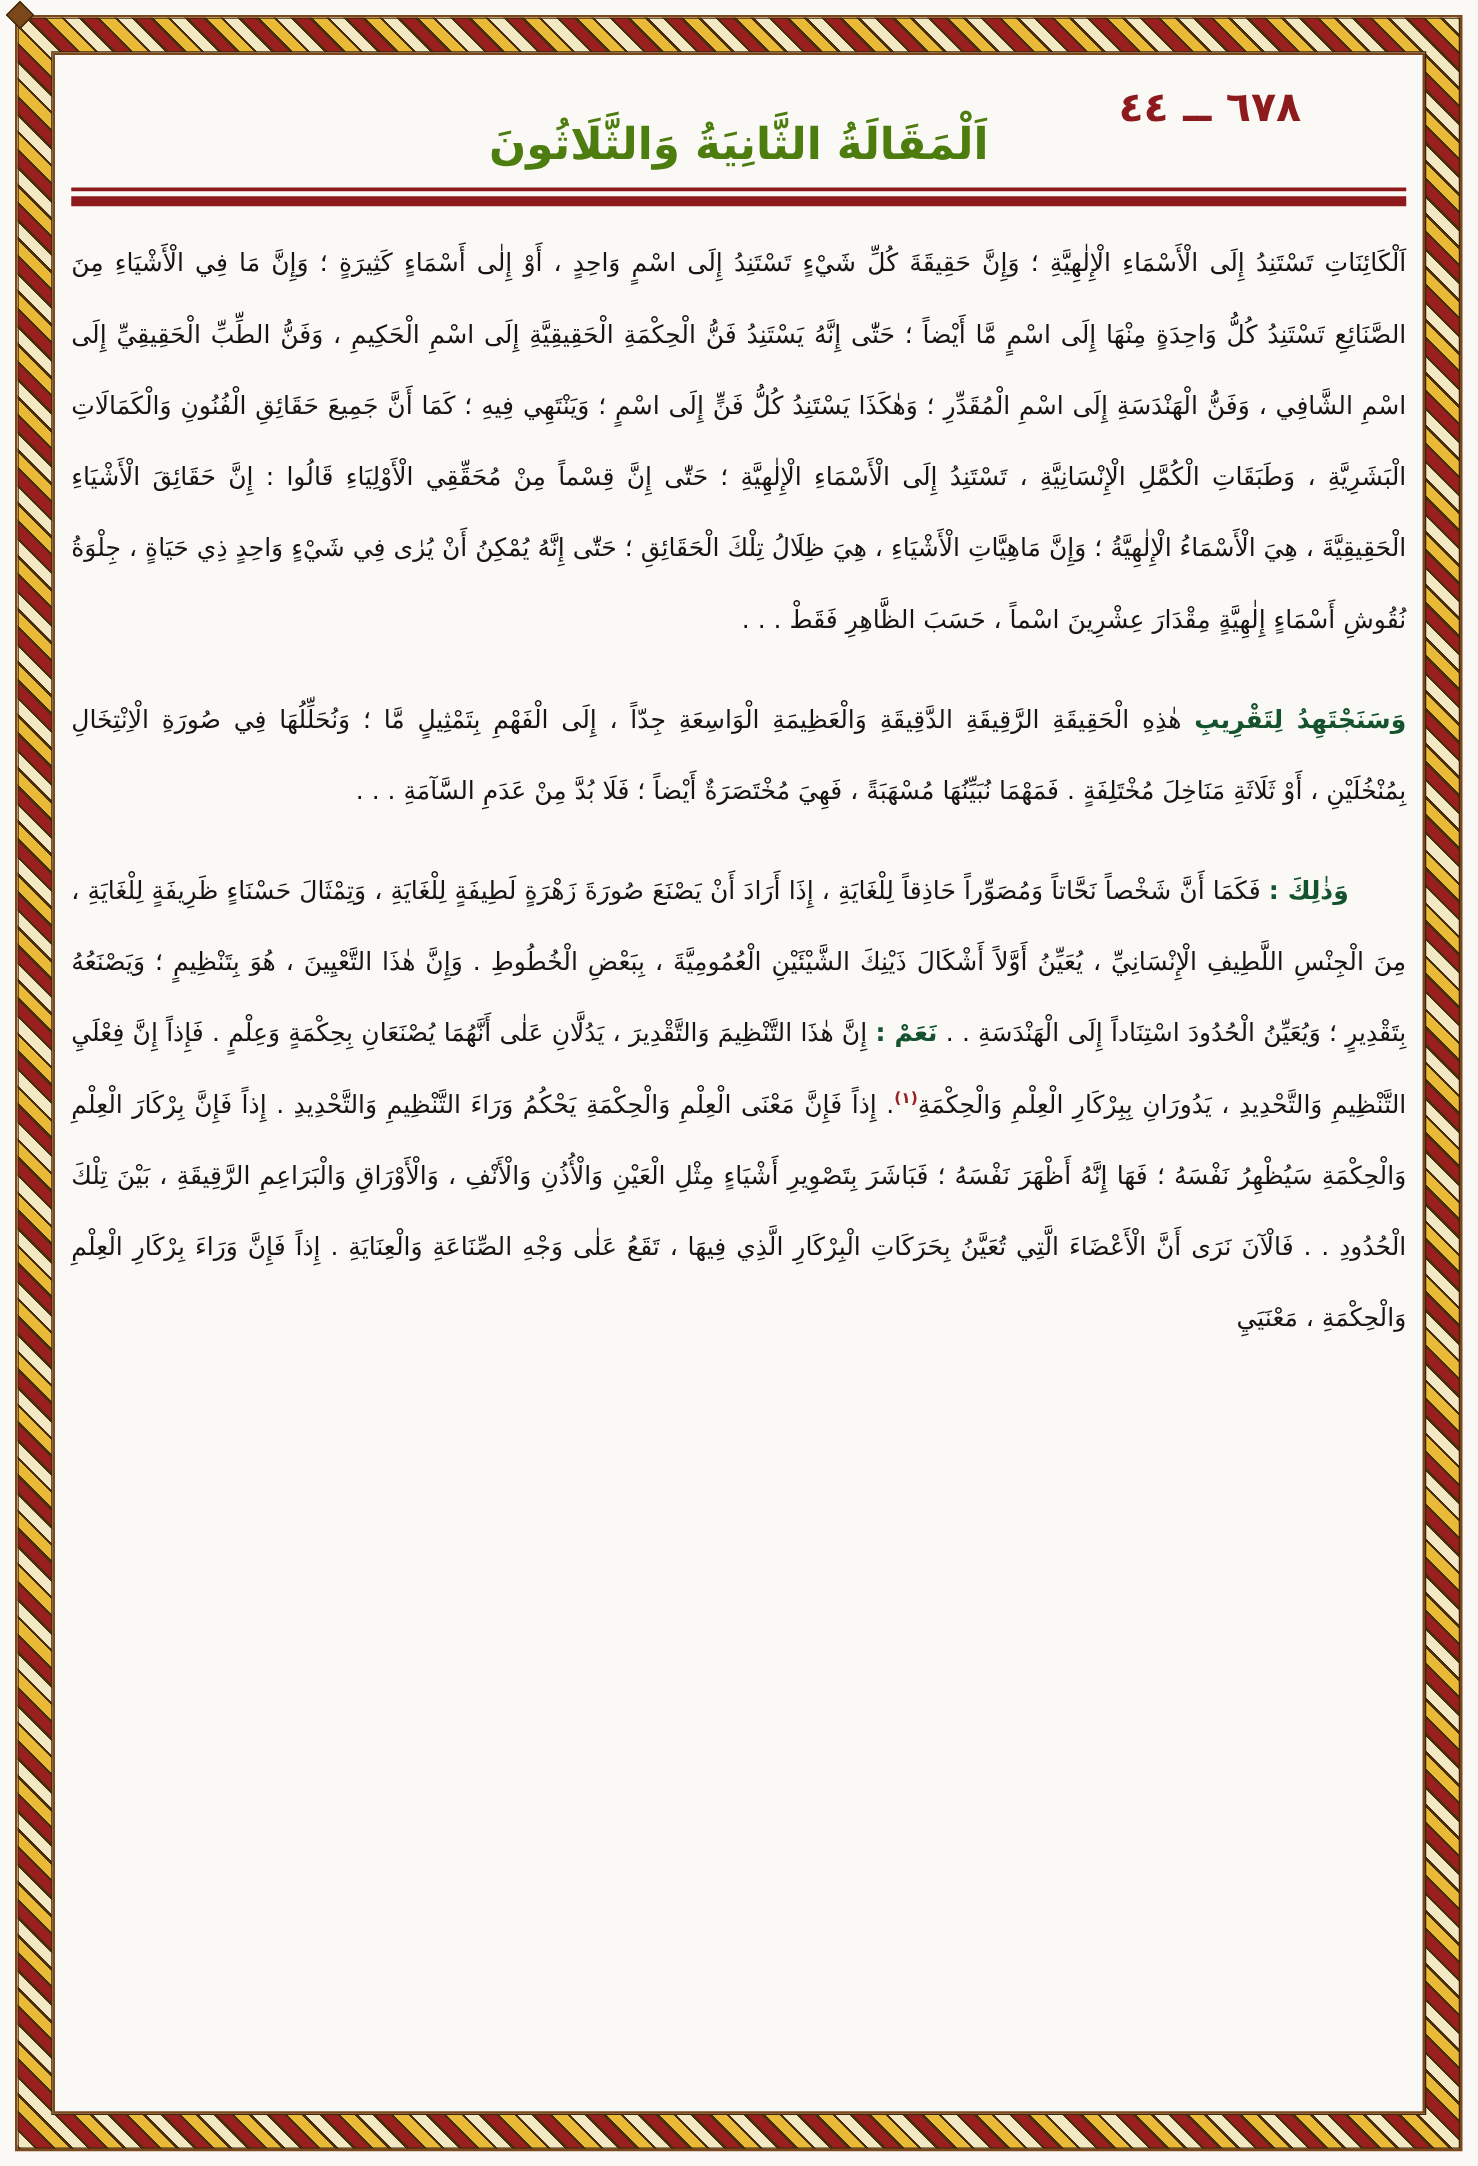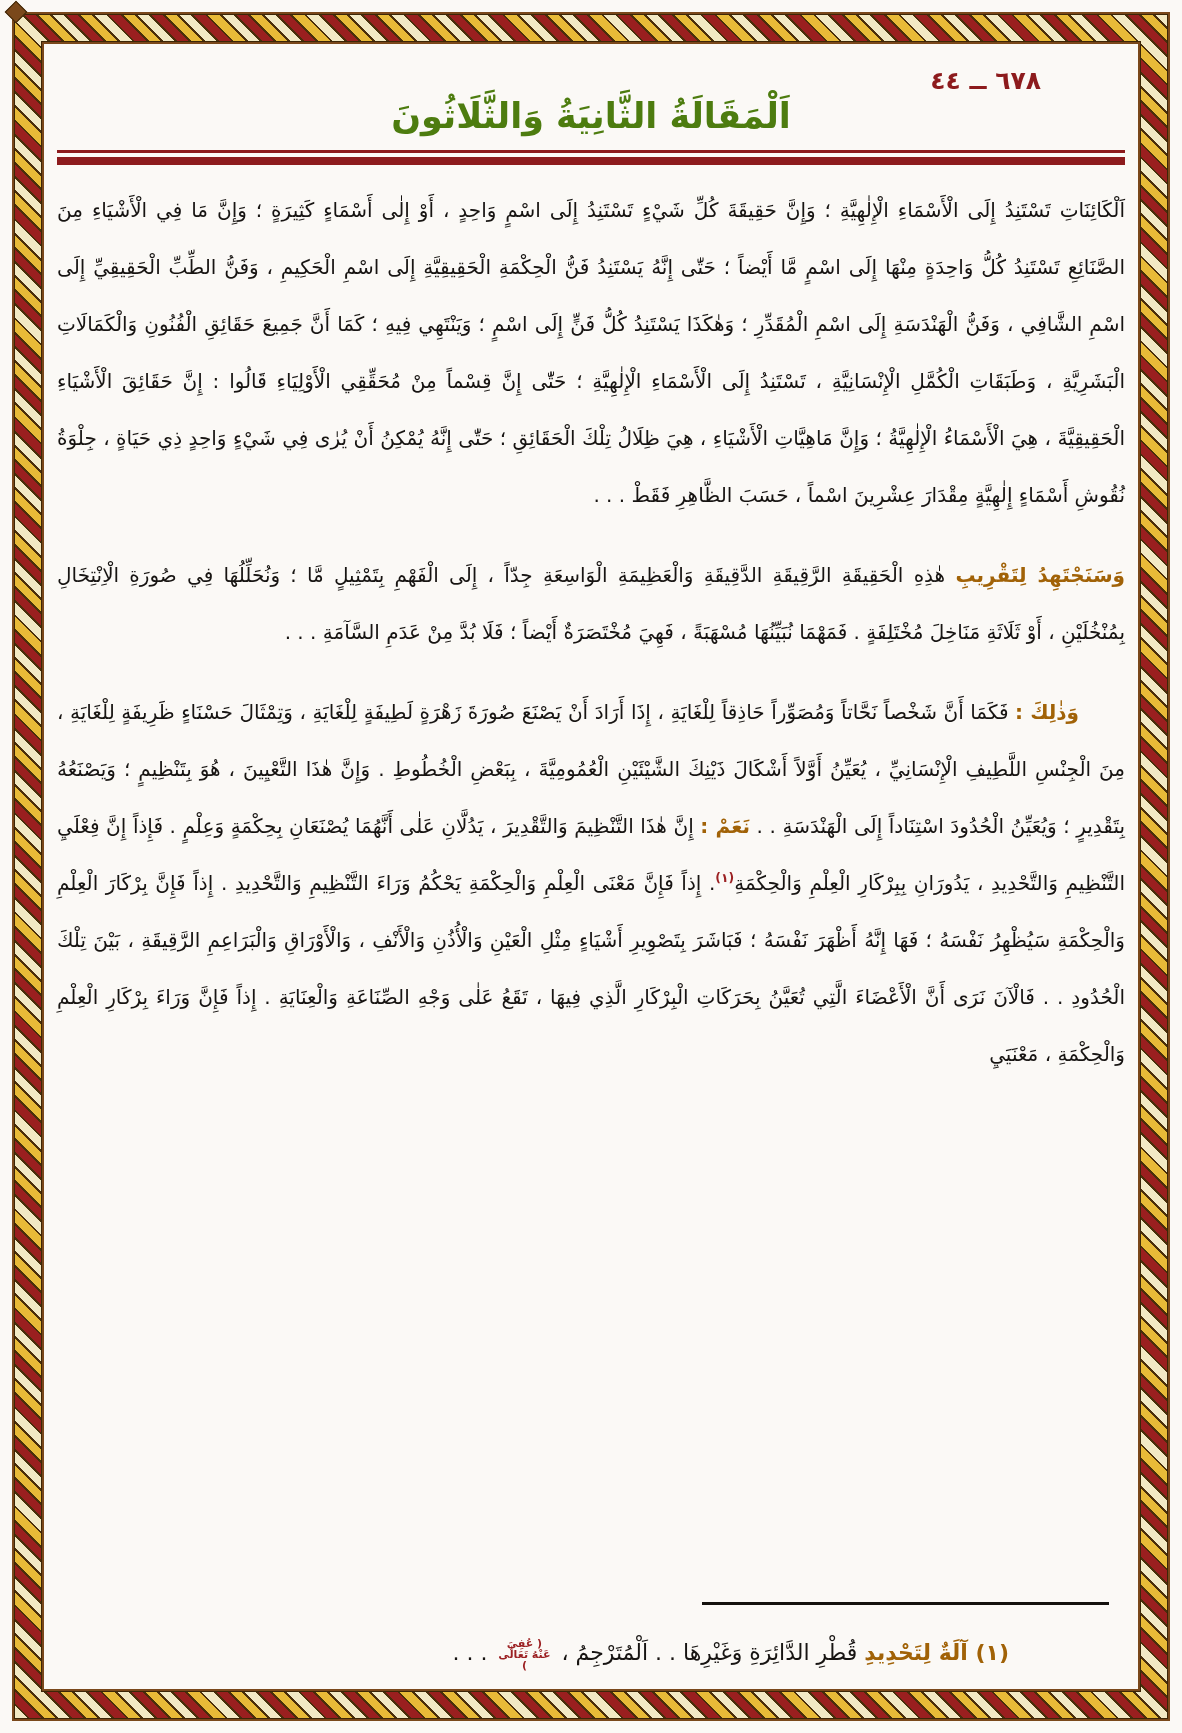--- a/index.html
+++ b/index.html
@@ -50,38 +50,38 @@
   .header{position:relative;height:102px;}
   .title{
     position:absolute;left:0;right:0;bottom:14px;
     text-align:center;
     font-size:35px;font-weight:bold;
     color:#4d7c0f;
     letter-spacing:1px;
   }
   .page-num{
     position:absolute;right:84px;top:18px;
-    font-size:25px;font-weight:bold;
+    font-size:33px;font-weight:bold;
     color:#8d1b1d;
     direction:rtl;
   }
   .rule-thin{height:3px;background:#8d1b1d;}
   .rule-thick{height:8px;background:#8d1b1d;margin-top:4px;}
   
   .body-text{
     margin-top:17px;
     font-size:20px;
     line-height:57px;
     text-align:justify;
     text-justify:inter-word;
   }
   .body-text p{margin:0;}
   .body-text p.spaced{margin-top:23px;}
   .body-text p.indent{text-indent:46px;}
-  .red{color:#a16207;font-weight:bold;}
+  .red{color:#14532d;font-weight:bold;}
   .fn-mark{
     color:#9c2123;font-weight:bold;
     font-size:0.62em;
     vertical-align:super;
     line-height:0;
   }
   
   .footnote{
     position:absolute;left:0;right:0;bottom:22px;
   }
@@ -132,19 +132,15 @@
     <div class="body-text">
 
       <p><span>اَلْكَائِنَاتِ تَسْتَنِدُ إِلَى الْأَسْمَاءِ الْإِلٰهِيَّةِ ؛ وَإِنَّ حَقِيقَةَ كُلِّ شَيْءٍ تَسْتَنِدُ إِلَى اسْمٍ وَاحِدٍ ، أَوْ إِلٰى أَسْمَاءٍ كَثِيرَةٍ ؛ وَإِنَّ مَا فِي الْأَشْيَاءِ مِنَ الصَّنَائِعِ تَسْتَنِدُ كُلُّ وَاحِدَةٍ مِنْهَا إِلَى اسْمٍ مَّا أَيْضاً ؛ حَتّٰى إِنَّهُ يَسْتَنِدُ فَنُّ الْحِكْمَةِ الْحَقِيقِيَّةِ إِلَى اسْمِ الْحَكِيمِ ، وَفَنُّ الطِّبِّ الْحَقِيقِيِّ إِلَى اسْمِ الشَّافِي ، وَفَنُّ الْهَنْدَسَةِ إِلَى اسْمِ الْمُقَدِّرِ ؛ وَهٰكَذَا يَسْتَنِدُ كُلُّ فَنٍّ إِلَى اسْمٍ ؛ وَيَنْتَهِي فِيهِ ؛ كَمَا أَنَّ جَمِيعَ حَقَائِقِ الْفُنُونِ وَالْكَمَالَاتِ الْبَشَرِيَّةِ ، وَطَبَقَاتِ الْكُمَّلِ الْإِنْسَانِيَّةِ ، تَسْتَنِدُ إِلَى الْأَسْمَاءِ الْإِلٰهِيَّةِ ؛ حَتّٰى إِنَّ قِسْماً مِنْ مُحَقِّقِي الْأَوْلِيَاءِ قَالُوا : إِنَّ حَقَائِقَ الْأَشْيَاءِ الْحَقِيقِيَّةَ ، هِيَ الْأَسْمَاءُ الْإِلٰهِيَّةُ ؛ وَإِنَّ مَاهِيَّاتِ الْأَشْيَاءِ ، هِيَ ظِلَالُ تِلْكَ الْحَقَائِقِ ؛ حَتّٰى إِنَّهُ يُمْكِنُ أَنْ يُرٰى فِي شَيْءٍ وَاحِدٍ ذِي حَيَاةٍ ، جِلْوَةُ نُقُوشِ أَسْمَاءٍ إِلٰهِيَّةٍ مِقْدَارَ عِشْرِينَ اسْماً ، حَسَبَ الظَّاهِرِ فَقَطْ . . .</span></p>
 
       <p class="spaced"><span class="red">وَسَنَجْتَهِدُ لِتَقْرِيبِ</span><span> هٰذِهِ الْحَقِيقَةِ الرَّقِيقَةِ الدَّقِيقَةِ وَالْعَظِيمَةِ الْوَاسِعَةِ جِدّاً ، إِلَى الْفَهْمِ بِتَمْثِيلٍ مَّا ؛ وَنُحَلِّلُهَا فِي صُورَةِ الْاِنْتِخَالِ بِمُنْخُلَيْنِ ، أَوْ ثَلَاثَةِ مَنَاخِلَ مُخْتَلِفَةٍ . فَمَهْمَا نُبَيِّنُهَا مُسْهَبَةً ، فَهِيَ مُخْتَصَرَةٌ أَيْضاً ؛ فَلَا بُدَّ مِنْ عَدَمِ السَّآمَةِ . . .</span></p>
 
       <p class="spaced indent"><span class="red">وَذٰلِكَ :</span><span> فَكَمَا أَنَّ شَخْصاً نَحَّاتاً وَمُصَوِّراً حَاذِقاً لِلْغَايَةِ ، إِذَا أَرَادَ أَنْ يَصْنَعَ صُورَةَ زَهْرَةٍ لَطِيفَةٍ لِلْغَايَةِ ، وَتِمْثَالَ حَسْنَاءٍ ظَرِيفَةٍ لِلْغَايَةِ ، مِنَ الْجِنْسِ اللَّطِيفِ الْإِنْسَانِيِّ ، يُعَيِّنُ أَوَّلاً أَشْكَالَ ذَيْنِكَ الشَّيْئَيْنِ الْعُمُومِيَّةَ ، بِبَعْضِ الْخُطُوطِ . وَإِنَّ هٰذَا التَّعْيِينَ ، هُوَ بِتَنْظِيمٍ ؛ وَيَصْنَعُهُ بِتَقْدِيرٍ ؛ وَيُعَيِّنُ الْحُدُودَ اسْتِنَاداً إِلَى الْهَنْدَسَةِ . . </span><span class="red">نَعَمْ :</span><span> إِنَّ هٰذَا التَّنْظِيمَ وَالتَّقْدِيرَ ، يَدُلَّانِ عَلٰى أَنَّهُمَا يُصْنَعَانِ بِحِكْمَةٍ وَعِلْمٍ . فَإِذاً إِنَّ فِعْلَيِ التَّنْظِيمِ وَالتَّحْدِيدِ ، يَدُورَانِ بِبِرْكَارِ الْعِلْمِ وَالْحِكْمَةِ</span><sup class="fn-mark">(١)</sup><span>. إِذاً فَإِنَّ مَعْنَى الْعِلْمِ وَالْحِكْمَةِ يَحْكُمُ وَرَاءَ التَّنْظِيمِ وَالتَّحْدِيدِ . إِذاً فَإِنَّ بِرْكَارَ الْعِلْمِ وَالْحِكْمَةِ سَيُظْهِرُ نَفْسَهُ ؛ فَهَا إِنَّهُ أَظْهَرَ نَفْسَهُ ؛ فَبَاشَرَ بِتَصْوِيرِ أَشْيَاءٍ مِثْلِ الْعَيْنِ وَالْأُذُنِ وَالْأَنْفِ ، وَالْأَوْرَاقِ وَالْبَرَاعِمِ الرَّقِيقَةِ ، بَيْنَ تِلْكَ الْحُدُودِ . . فَالْآنَ نَرَى أَنَّ الْأَعْضَاءَ الَّتِي تُعَيَّنُ بِحَرَكَاتِ الْبِرْكَارِ الَّذِي فِيهَا ، تَقَعُ عَلٰى وَجْهِ الصِّنَاعَةِ وَالْعِنَايَةِ . إِذاً فَإِنَّ وَرَاءَ بِرْكَارِ الْعِلْمِ وَالْحِكْمَةِ ، مَعْنَيَيِ</span></p>
 
     </div>
 
-    <div class="footnote">
-      <div class="fn-rule"></div>
-      <div class="fn-line"><span class="red">(١) </span><span class="red">آلَةٌ لِتَحْدِيدِ</span><span> قُطْرِ الدَّائِرَةِ وَغَيْرِهَا . . اَلْمُتَرْجِمُ ، </span><span class="seal">( عُفِيَ عَنْهُ تَعَالٰى )</span><span> . . .</span></div>
-    </div>
 
   </div>
 </div>
 
 </body></html>

